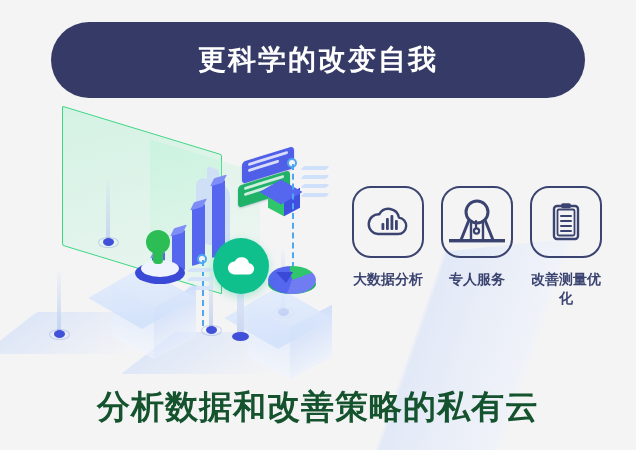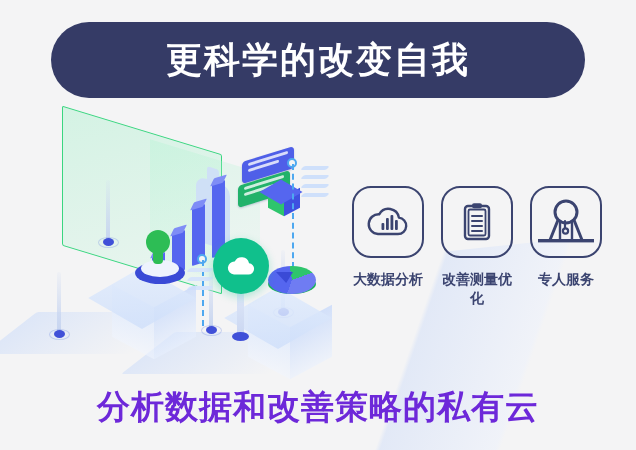--- a/index.html
+++ b/index.html
@@ -30,21 +30,21 @@
   
   .header-pill{
     position:absolute;left:51px;top:22px;
     width:534px;height:76px;
     background:#353b66;
     border-radius:38px;
     display:flex;align-items:center;justify-content:center;
   }
   .header-pill .title{
     color:#ffffff;
-    font-size:36px;
+    font-size:28px;
     font-weight:bold;
     letter-spacing:2px;
     line-height:1;
     white-space:nowrap;
   }
 
   
   .stage{
     position:absolute;left:20px;top:120px;
     width:330px;height:250px;
@@ -303,21 +303,21 @@
     line-height:1.35;
     text-align:center;
     width:72px;
     word-break:break-all;
   }
 
   
   .caption{
     position:absolute;left:0;top:385px;width:636px;
     text-align:center;
-    color:#6d28d9;
+    color:#14532d;
     font-size:33px;
     font-weight:bold;
     letter-spacing:1px;
     white-space:nowrap;
   }
 </style>
 </head>
 <body>
 
 <div id="poster">
@@ -463,44 +463,44 @@
           <rect x="21" y="16" width="2.8" height="12" fill="#3b4470" rx="1"></rect>
           <rect x="25.5" y="13" width="2.8" height="15" fill="#3b4470" rx="1"></rect>
           <rect x="30" y="18" width="2.8" height="10" fill="#3b4470" rx="1"></rect>
         </svg>
       </div>
       <div class="feature-label">大数据分析</div>
     </div>
 
     <div class="feature">
       <div class="icon-card">
+        <svg width="64" height="64" viewBox="0 0 64 64">
+          <circle cx="32" cy="22" r="11" fill="none" stroke="#3b4470" stroke-width="3"></circle>
+          <path d="M24 30 L16 50 M40 30 L48 50" stroke="#3b4470" stroke-width="3" fill="none" stroke-linecap="round"></path>
+          <path d="M26 30 L26 50 M38 30 L38 50" stroke="#3b4470" stroke-width="2.4" fill="none"></path>
+          <path d="M31 31 L31 38" stroke="#3b4470" stroke-width="2.2" stroke-linecap="round"></path>
+          <circle cx="31.5" cy="41" r="2.6" fill="none" stroke="#3b4470" stroke-width="2.2"></circle>
+          <rect x="4" y="49" width="56" height="3.4" fill="#3b4470"></rect>
+        </svg>
+      </div>
+      <div class="feature-label">专人服务</div>
+    </div>
+
+    <div class="feature">
+      <div class="icon-card">
         <svg width="40" height="44" viewBox="0 0 40 44">
           <rect x="8" y="6" width="24" height="33" rx="3" fill="none" stroke="#3b4470" stroke-width="2.4"></rect>
           <rect x="11.5" y="9.5" width="17" height="26" rx="1.5" fill="none" stroke="#3b4470" stroke-width="1.8"></rect>
           <rect x="15" y="3.2" width="10" height="5" rx="2" fill="#3b4470"></rect>
           <rect x="14" y="15" width="12" height="2" rx="1" fill="#3b4470"></rect>
           <rect x="14" y="20" width="12" height="2" rx="1" fill="#3b4470"></rect>
           <rect x="14" y="25" width="12" height="2" rx="1" fill="#3b4470"></rect>
           <rect x="14" y="30" width="12" height="2" rx="1" fill="#3b4470"></rect>
         </svg>
       </div>
       <div class="feature-label">改善测量优化</div>
     </div>
 
-    <div class="feature">
-      <div class="icon-card">
-        <svg width="64" height="64" viewBox="0 0 64 64">
-          <circle cx="32" cy="22" r="11" fill="none" stroke="#3b4470" stroke-width="3"></circle>
-          <path d="M24 30 L16 50 M40 30 L48 50" stroke="#3b4470" stroke-width="3" fill="none" stroke-linecap="round"></path>
-          <path d="M26 30 L26 50 M38 30 L38 50" stroke="#3b4470" stroke-width="2.4" fill="none"></path>
-          <path d="M31 31 L31 38" stroke="#3b4470" stroke-width="2.2" stroke-linecap="round"></path>
-          <circle cx="31.5" cy="41" r="2.6" fill="none" stroke="#3b4470" stroke-width="2.2"></circle>
-          <rect x="4" y="49" width="56" height="3.4" fill="#3b4470"></rect>
-        </svg>
-      </div>
-      <div class="feature-label">专人服务</div>
-    </div>
-
   </div>
 
   <div class="caption">分析数据和改善策略的私有云</div>
 
 </div>
 
 </body></html>

